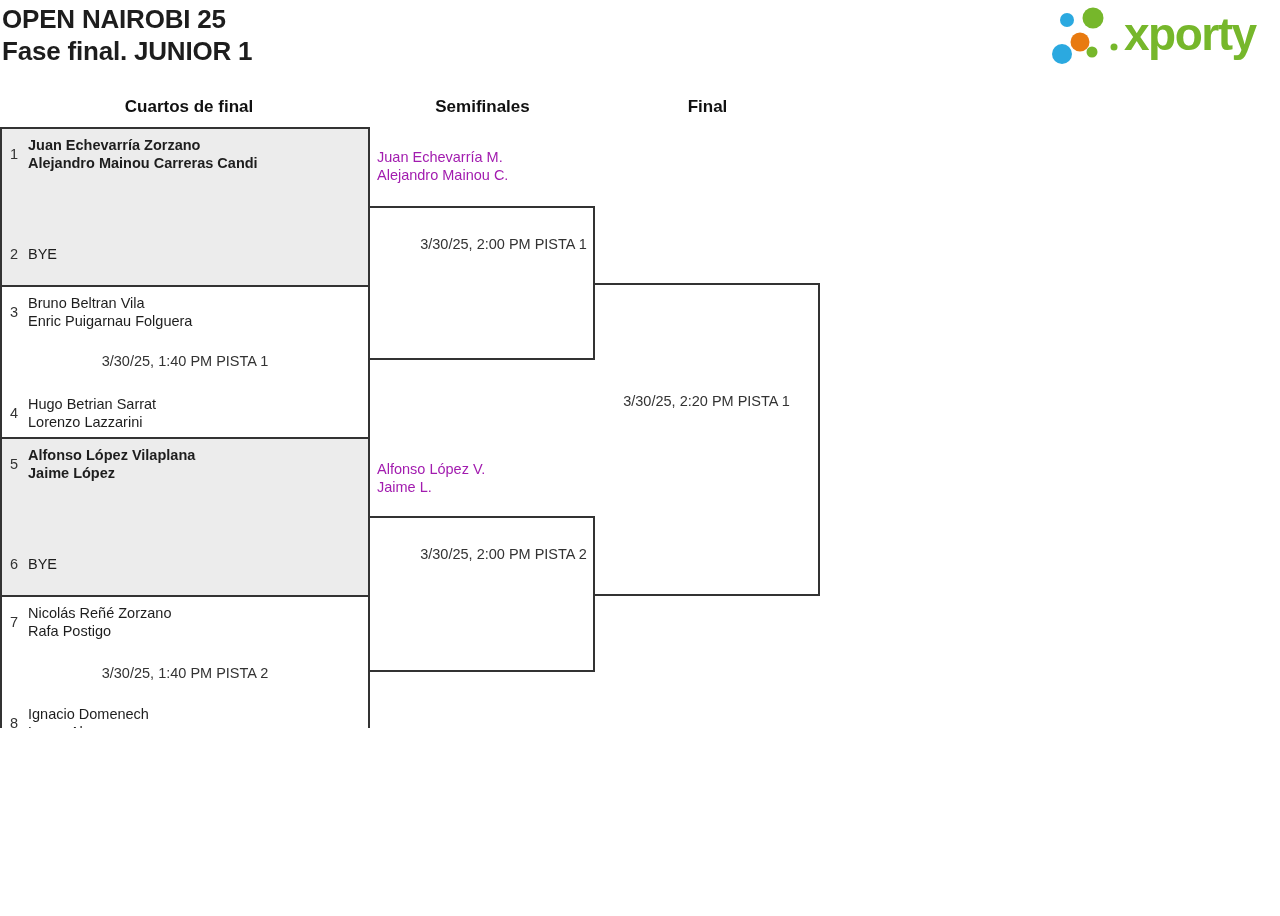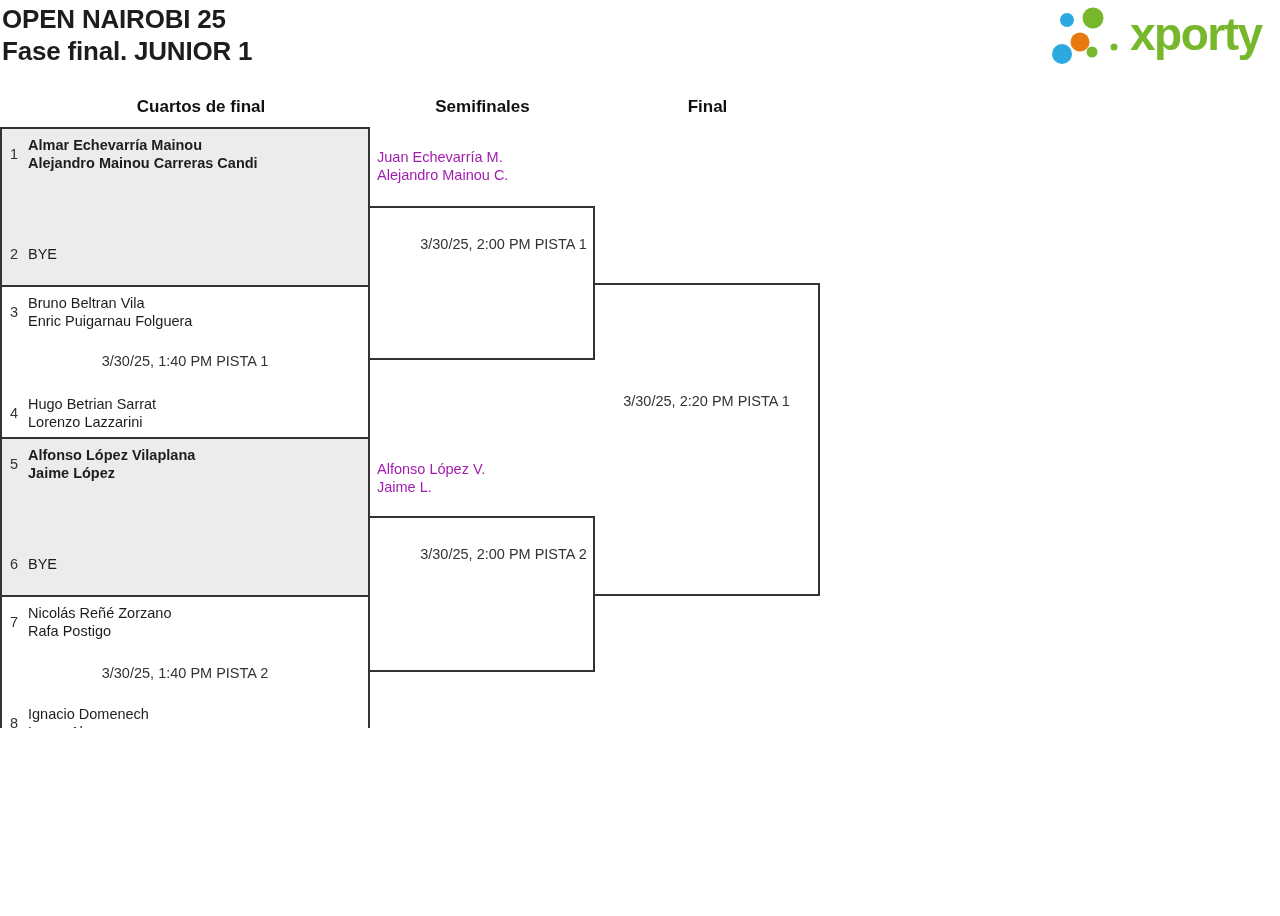--- a/index.html
+++ b/index.html
@@ -39,35 +39,35 @@
     align-items: flex-start;
     cursor: pointer;
   }
   .logo-dots { display: block; }
   .logo-word {
     font-size: 46px;
     line-height: 46px;
     font-weight: 700;
     letter-spacing: -1.5px;
     color: #76B72B;
-    margin-left: 10px;
+    margin-left: 4px;
     margin-top: 6px;
   }
 
   
   .round-header {
     position: absolute;
     top: 97px;
     height: 21px;
     text-align: center;
     font-size: 17px;
     font-weight: 700;
     color: #111111;
   }
-  .rh-qf    { left: 16px;     width: 370px; }
+  .rh-qf    { left: 4px;     width: 370px; }
   .rh-sf    { left: 370px; width: 225px; }
   .rh-final { left: 595px; width: 225px; }
 
   
   .qf-column {
     position: absolute;
     left: 0; top: 127px;
     width: 370px; height: 626px;
     border: 2px solid #333333;
     background: #ffffff;
@@ -165,21 +165,21 @@
   <div class="round-header rh-qf">Cuartos de final</div>
   <div class="round-header rh-sf">Semifinales</div>
   <div class="round-header rh-final">Final</div>
 
   <div class="qf-column">
 
     <div class="match gray m1">
       <div class="team-row row-top">
         <span class="seed">1</span>
         <div class="names bold">
-          <div>Almar Echevarría Mainou</div>
+          <div>Juan Echevarría Zorzano</div>
           <div>Alejandro Mainou Carreras Candi</div>
         </div>
       </div>
       <div class="team-row row-bottom-single">
         <span class="seed">2</span>
         <div class="names">
           <div>BYE</div>
         </div>
       </div>
     </div>

